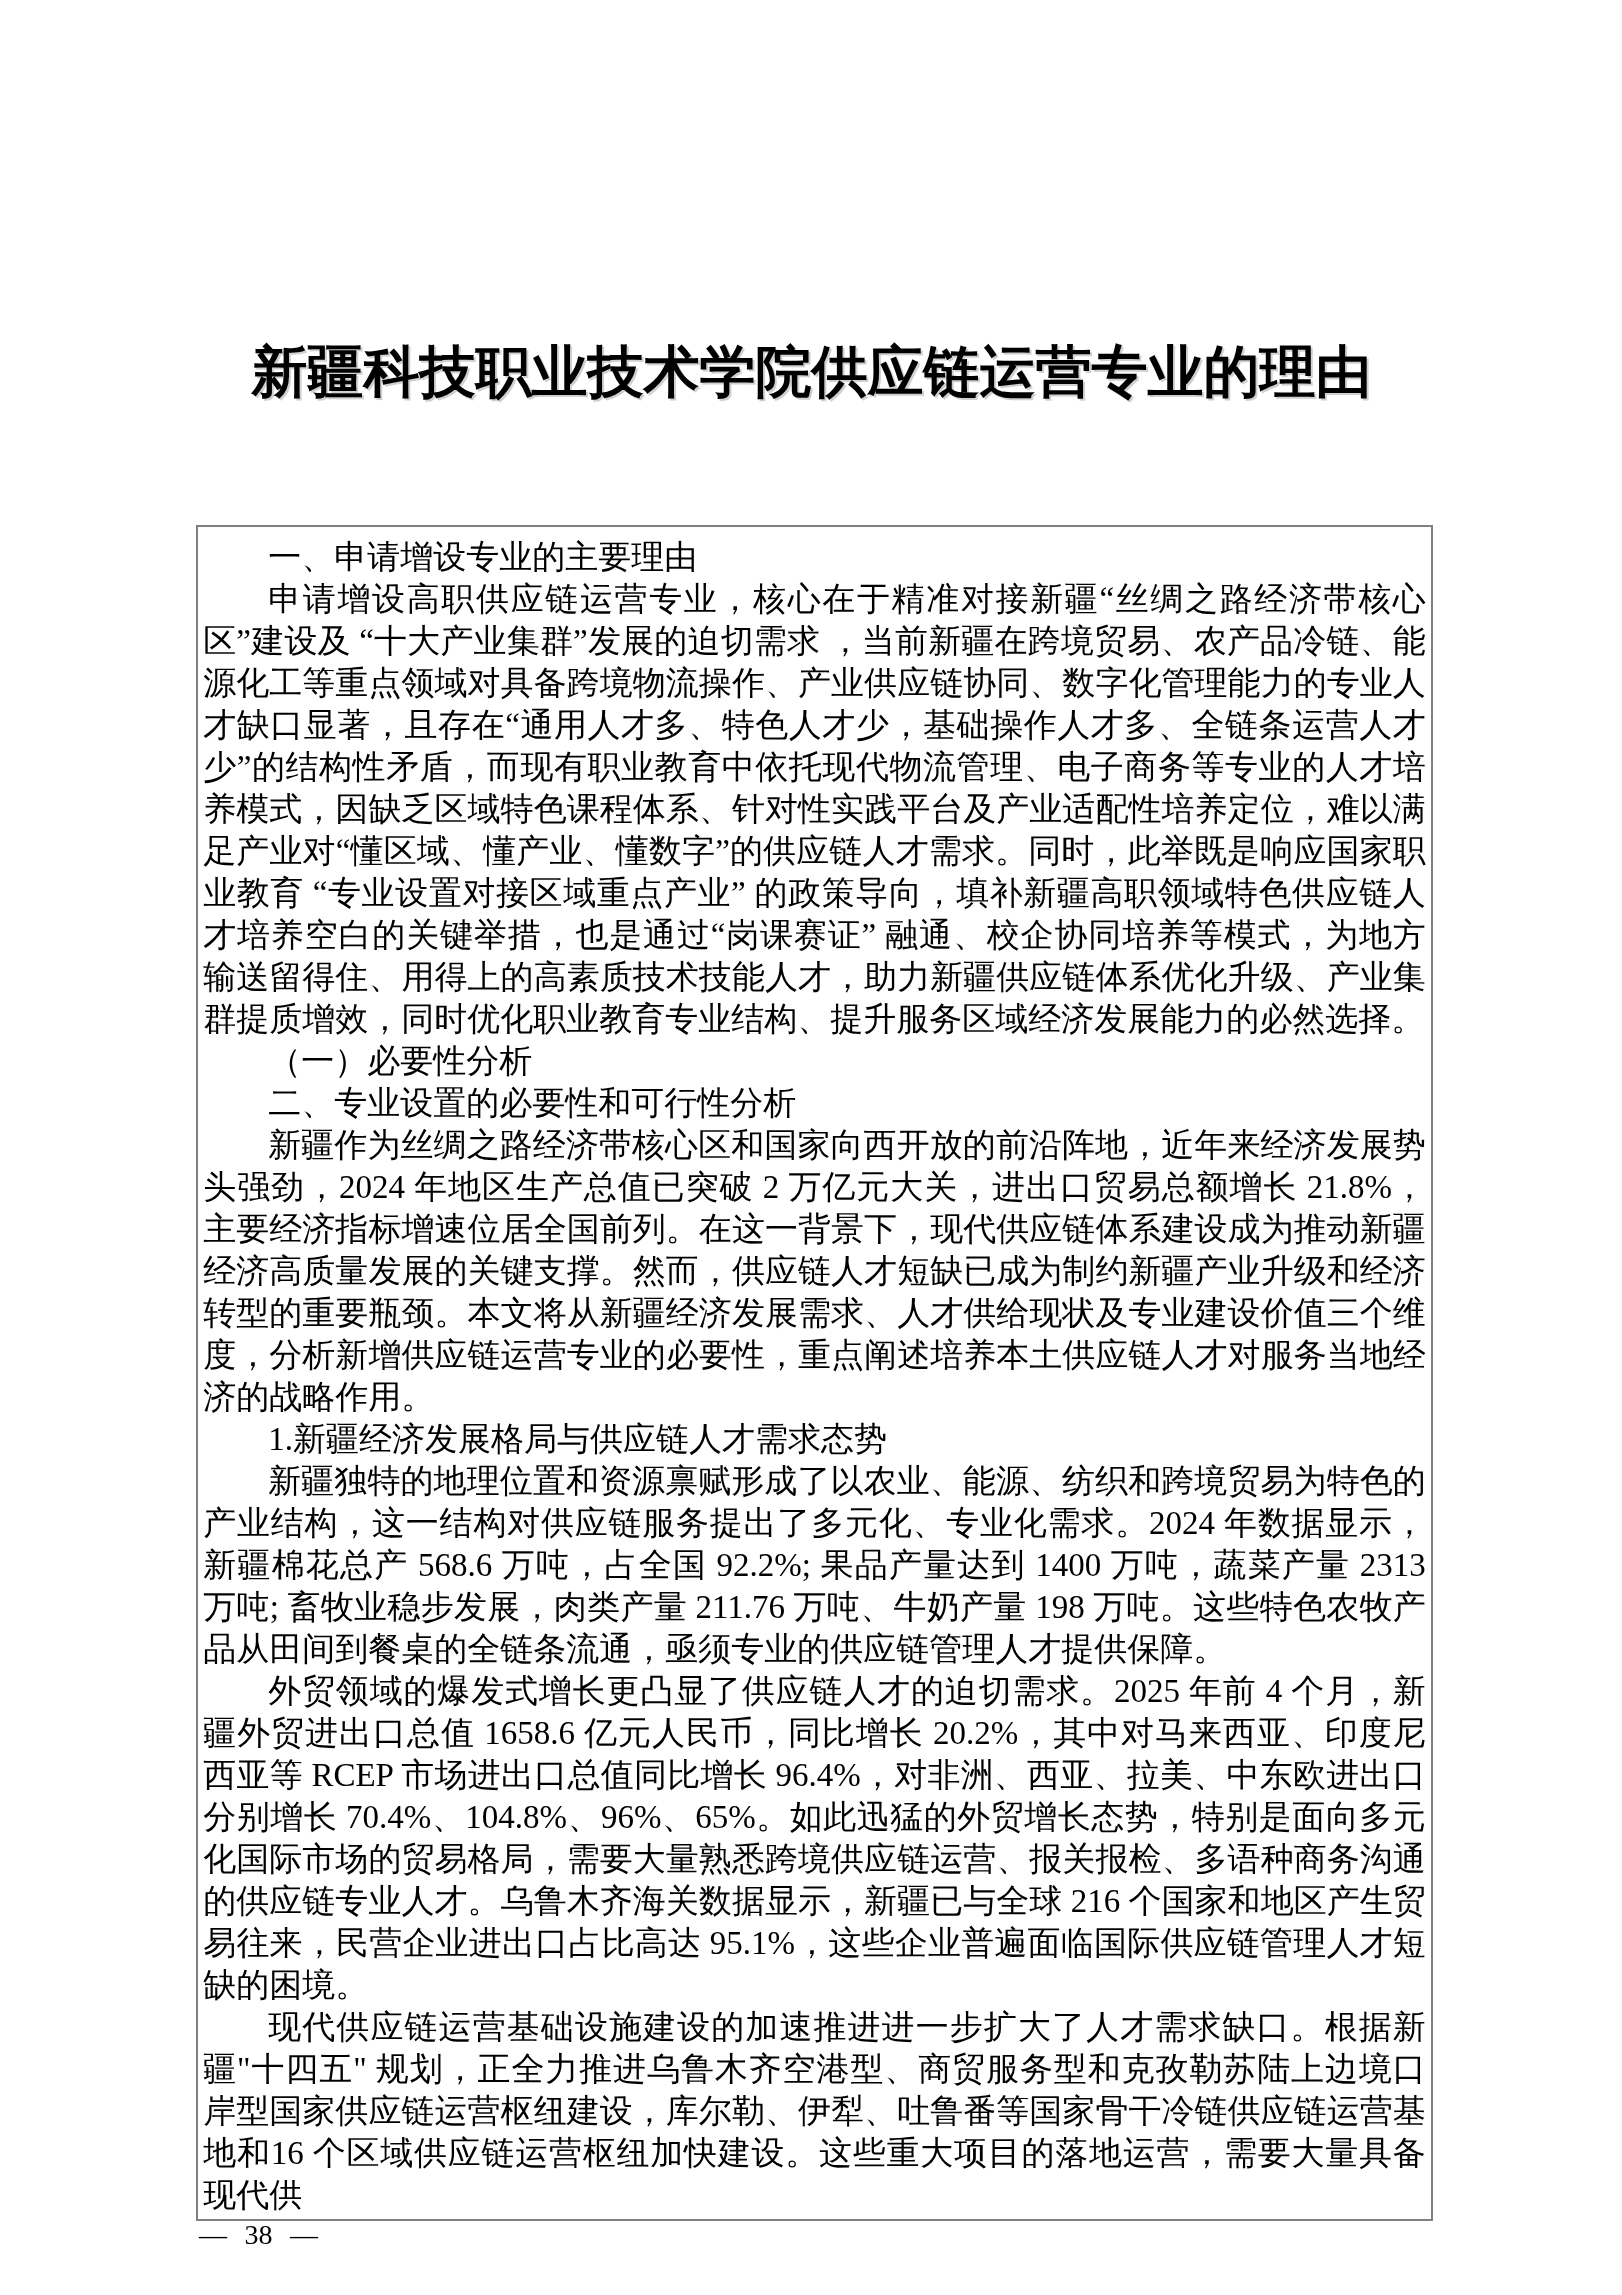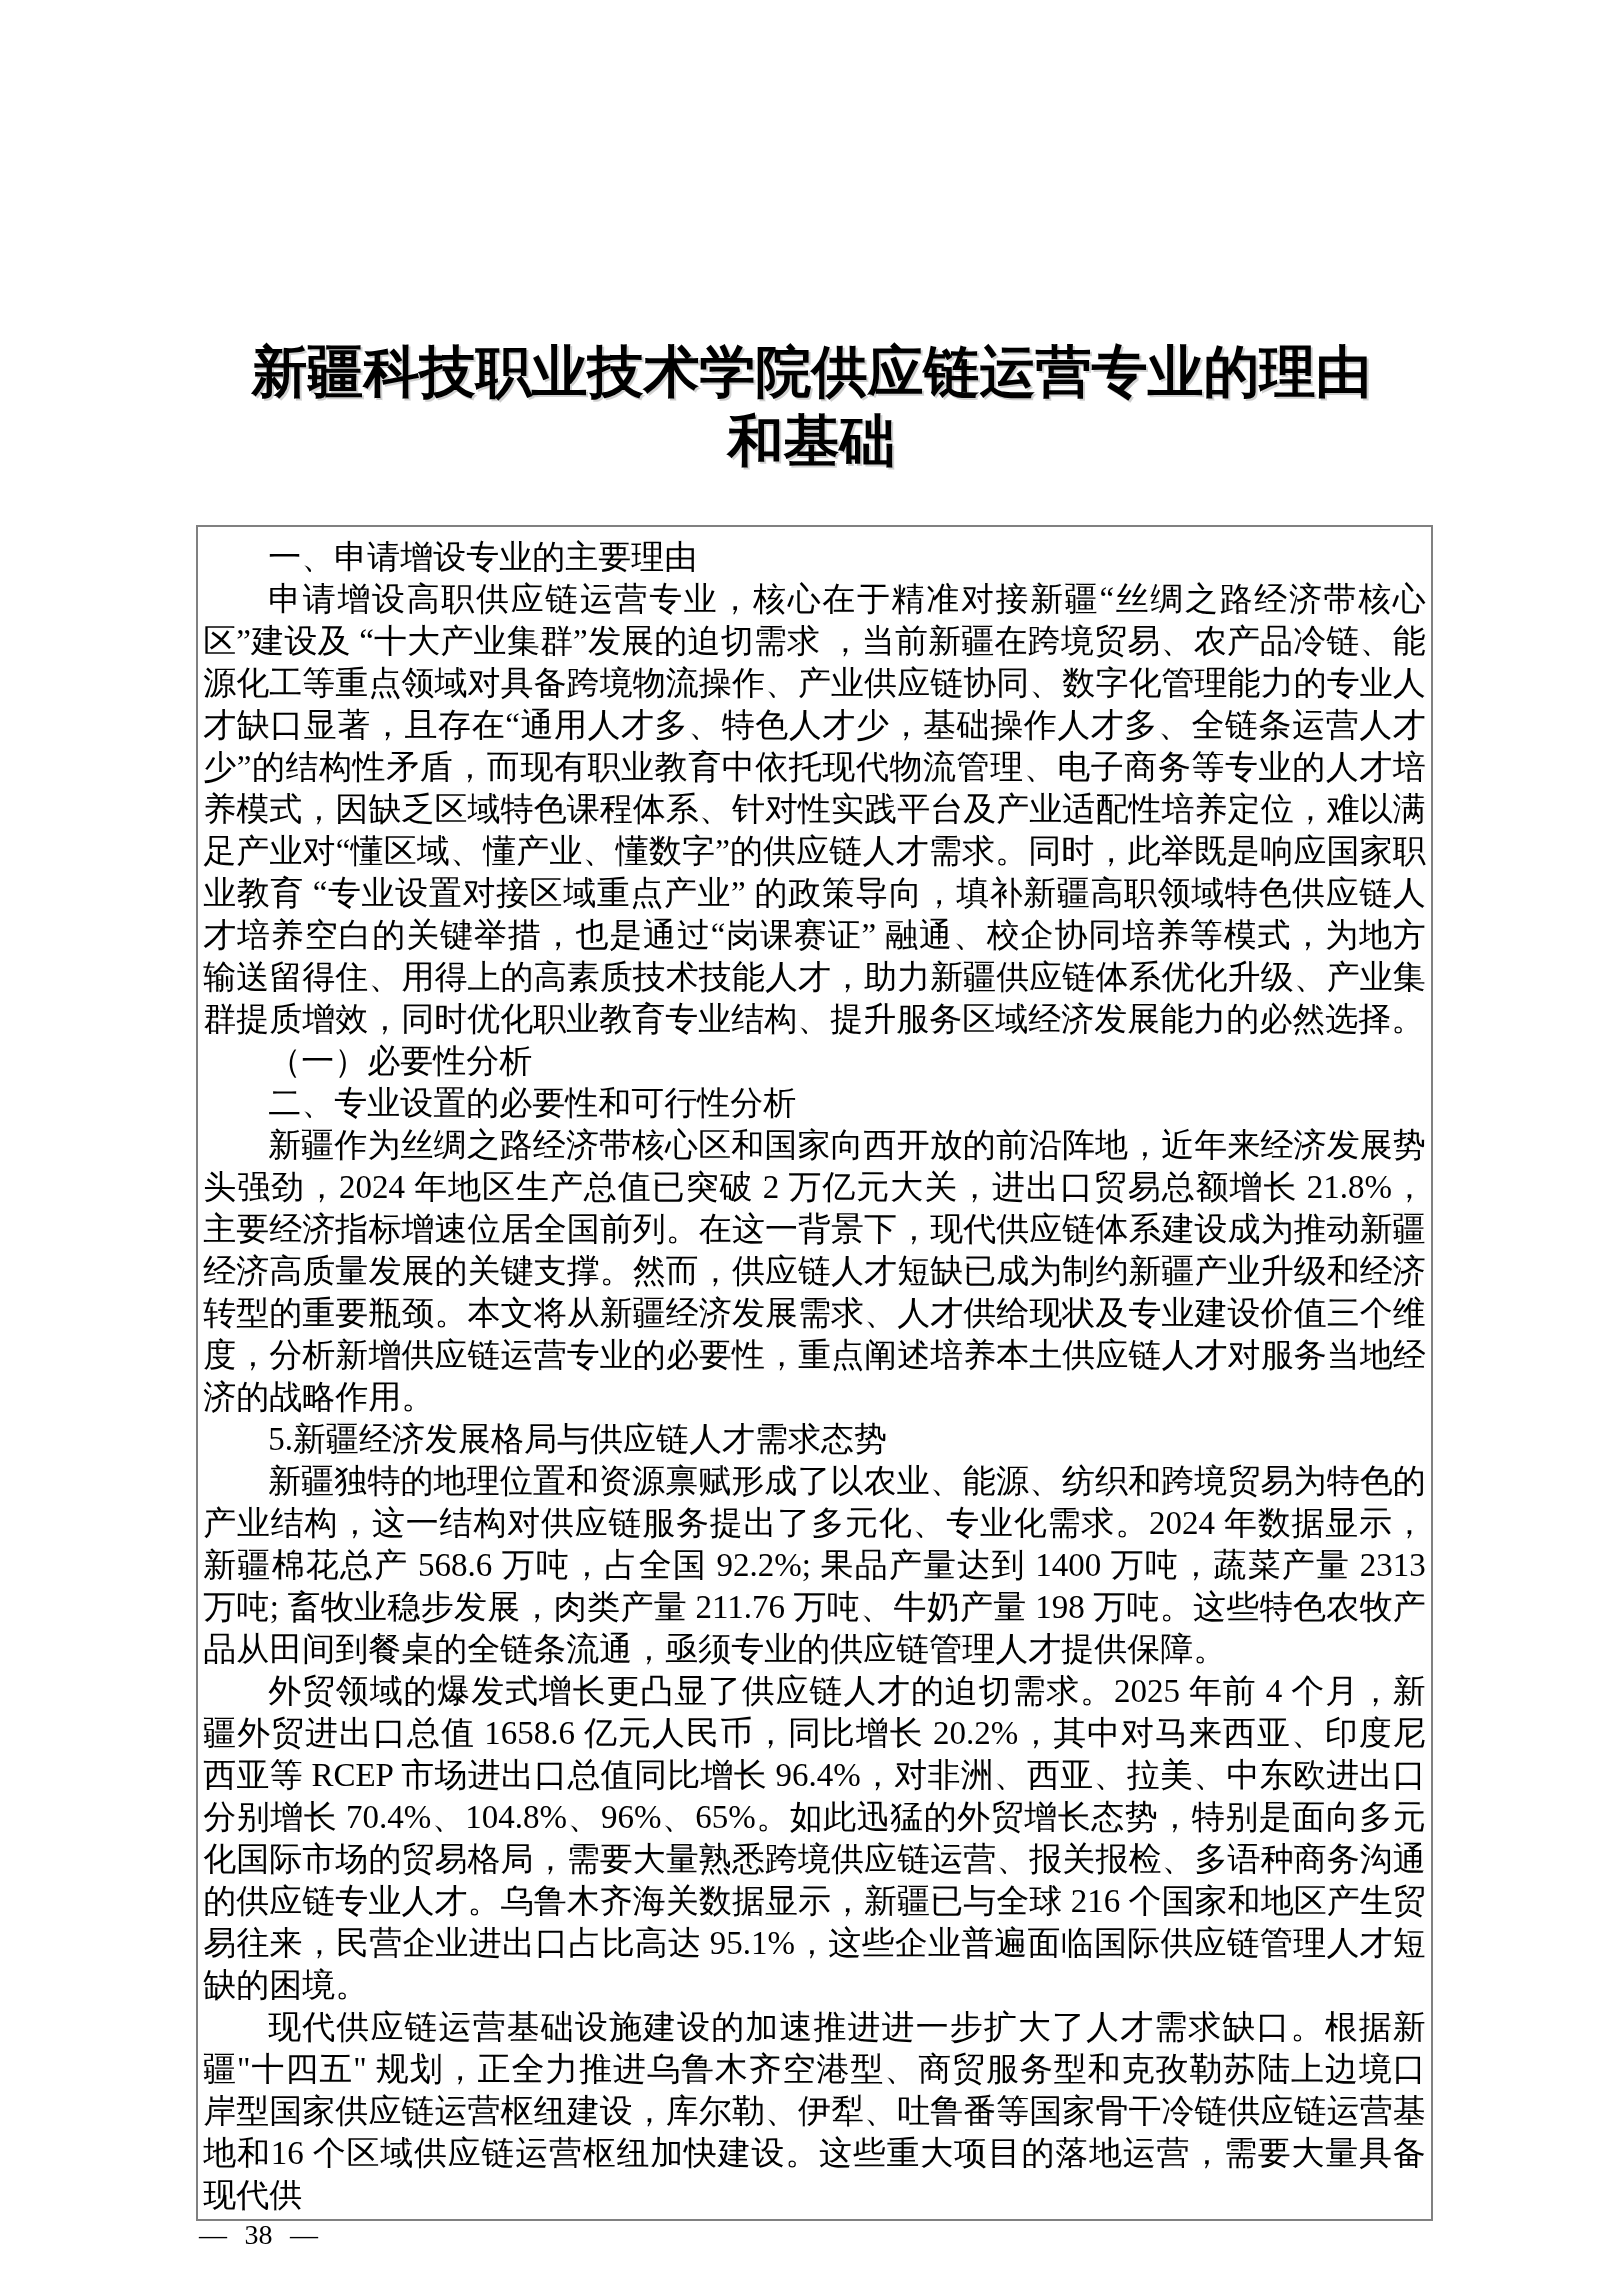--- a/index.html
+++ b/index.html
@@ -65,30 +65,29 @@
     word-spacing: 10.5px;
   }
 </style>
 </head>
 <body>
 
 <div class="page">
 
   <h1 class="doc-title">
     <span class="title-line">新疆科技职业技术学院供应链运营专业的理由</span>
-    <span class="title-line">和基础</span>
   </h1>
 
   <div class="content-box">
     <p class="para">一、申请增设专业的主要理由</p>
     <p class="para">申请增设高职供应链运营专业，核心在于精准对接新疆“丝绸之路经济带核心区”建设及 “十大产业集群”发展的迫切需求 ，当前新疆在跨境贸易、农产品冷链、能源化工等重点领域对具备跨境物流操作、产业供应链协同、数字化管理能力的专业人才缺口显著，且存在“通用人才多、特色人才少，基础操作人才多、全链条运营人才少”的结构性矛盾，而现有职业教育中依托现代物流管理、电子商务等专业的人才培养模式，因缺乏区域特色课程体系、针对性实践平台及产业适配性培养定位，难以满足产业对“懂区域、懂产业、懂数字”的供应链人才需求。同时，此举既是响应国家职业教育 “专业设置对接区域重点产业” 的政策导向，填补新疆高职领域特色供应链人才培养空白的关键举措，也是通过“岗课赛证” 融通、校企协同培养等模式，为地方输送留得住、用得上的高素质技术技能人才，助力新疆供应链体系优化升级、产业集群提质增效，同时优化职业教育专业结构、提升服务区域经济发展能力的必然选择。</p>
     <p class="para">（一）必要性分析</p>
     <p class="para">二、专业设置的必要性和可行性分析</p>
     <p class="para">新疆作为丝绸之路经济带核心区和国家向西开放的前沿阵地，近年来经济发展势头强劲，2024 年地区生产总值已突破 2 万亿元大关，进出口贸易总额增长 21.8%，主要经济指标增速位居全国前列。在这一背景下，现代供应链体系建设成为推动新疆经济高质量发展的关键支撑。然而，供应链人才短缺已成为制约新疆产业升级和经济转型的重要瓶颈。本文将从新疆经济发展需求、人才供给现状及专业建设价值三个维度，分析新增供应链运营专业的必要性，重点阐述培养本土供应链人才对服务当地经济的战略作用。</p>
-    <p class="para">5.新疆经济发展格局与供应链人才需求态势</p>
+    <p class="para">1.新疆经济发展格局与供应链人才需求态势</p>
     <p class="para">新疆独特的地理位置和资源禀赋形成了以农业、能源、纺织和跨境贸易为特色的产业结构，这一结构对供应链服务提出了多元化、专业化需求。2024 年数据显示，新疆棉花总产 568.6 万吨，占全国 92.2%; 果品产量达到 1400 万吨，蔬菜产量 2313 万吨; 畜牧业稳步发展，肉类产量 211.76 万吨、牛奶产量 198 万吨。这些特色农牧产品从田间到餐桌的全链条流通，亟须专业的供应链管理人才提供保障。</p>
     <p class="para">外贸领域的爆发式增长更凸显了供应链人才的迫切需求。2025 年前 4 个月，新疆外贸进出口总值 1658.6 亿元人民币，同比增长 20.2%，其中对马来西亚、印度尼西亚等 RCEP 市场进出口总值同比增长 96.4%，对非洲、西亚、拉美、中东欧进出口分别增长 70.4%、104.8%、96%、65%。如此迅猛的外贸增长态势，特别是面向多元化国际市场的贸易格局，需要大量熟悉跨境供应链运营、报关报检、多语种商务沟通的供应链专业人才。乌鲁木齐海关数据显示，新疆已与全球 216 个国家和地区产生贸易往来，民营企业进出口占比高达 95.1%，这些企业普遍面临国际供应链管理人才短缺的困境。</p>
     <p class="para">现代供应链运营基础设施建设的加速推进进一步扩大了人才需求缺口。根据新疆"十四五" 规划，正全力推进乌鲁木齐空港型、商贸服务型和克孜勒苏陆上边境口岸型国家供应链运营枢纽建设，库尔勒、伊犁、吐鲁番等国家骨干冷链供应链运营基地和16 个区域供应链运营枢纽加快建设。这些重大项目的落地运营，需要大量具备现代供</p>
   </div>
 
   <div class="page-footer">— 38 —</div>
 
 </div>
 
 

